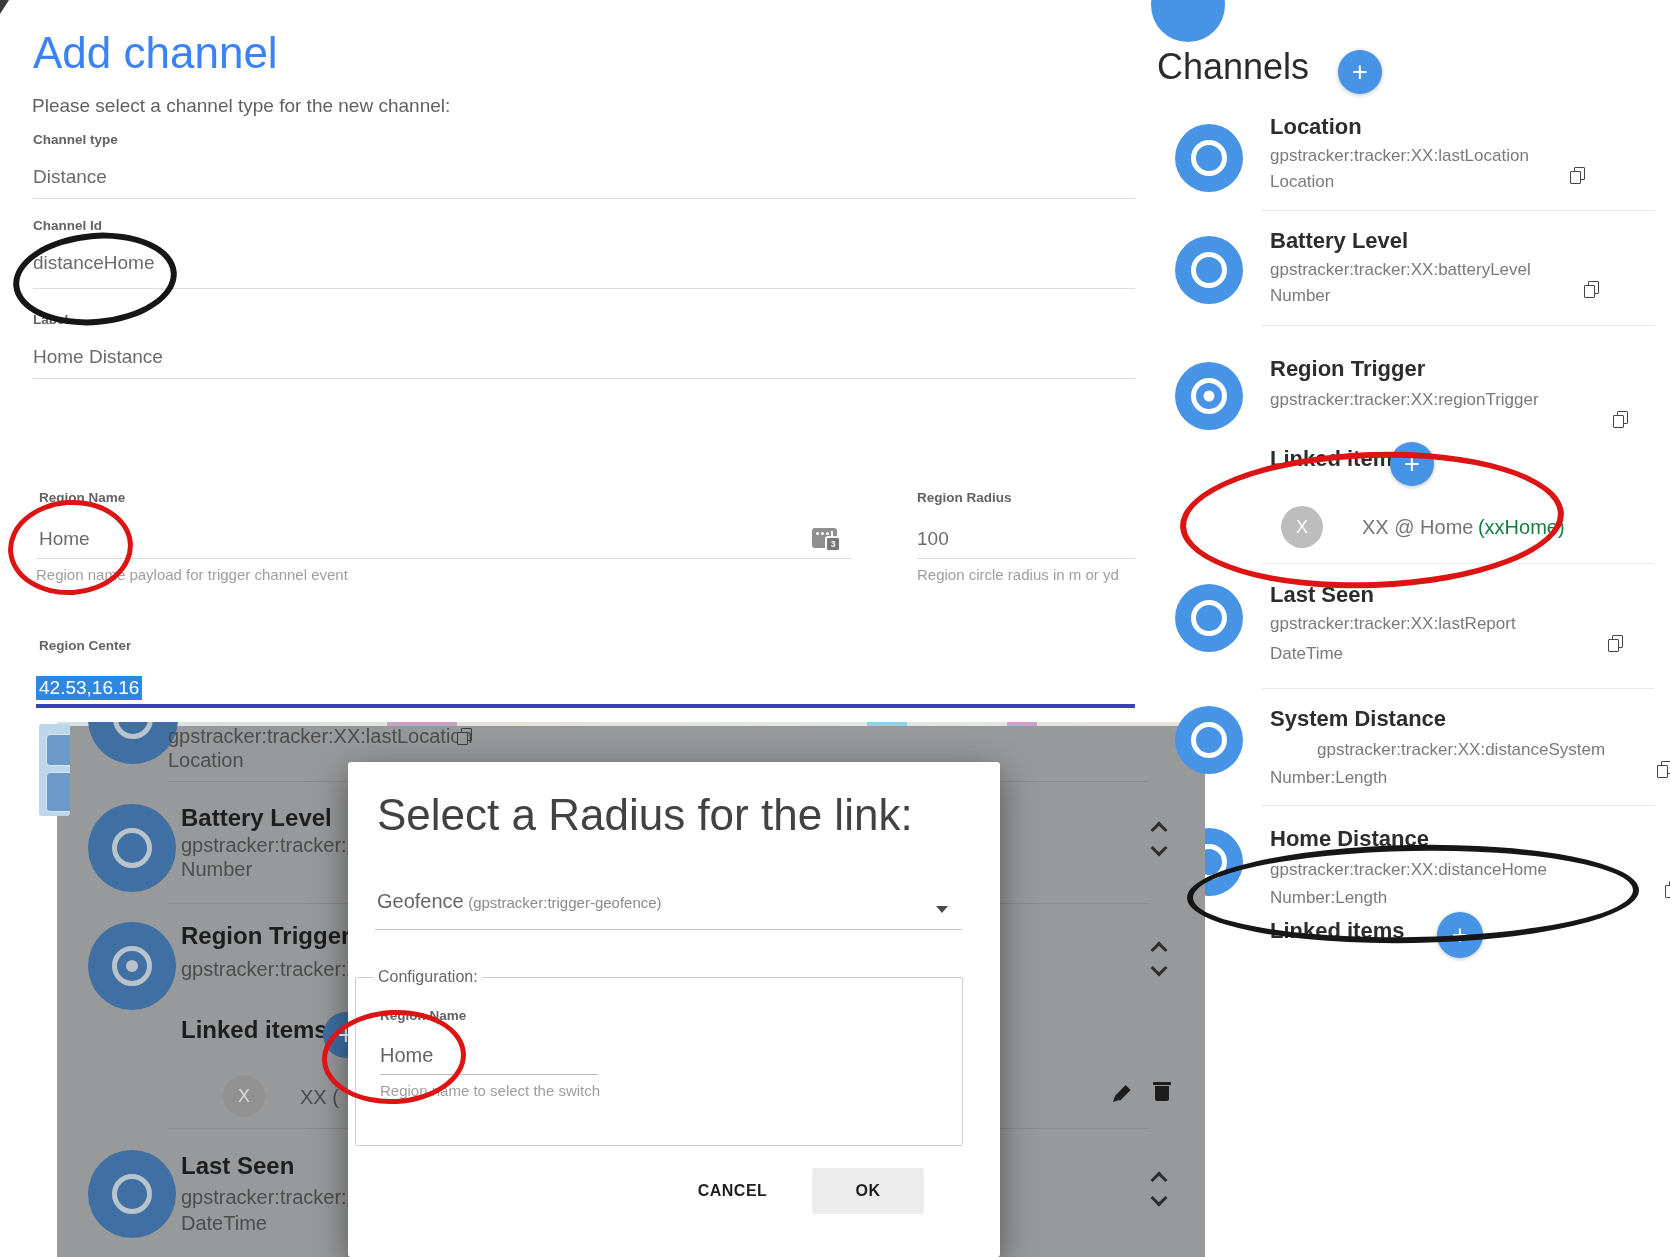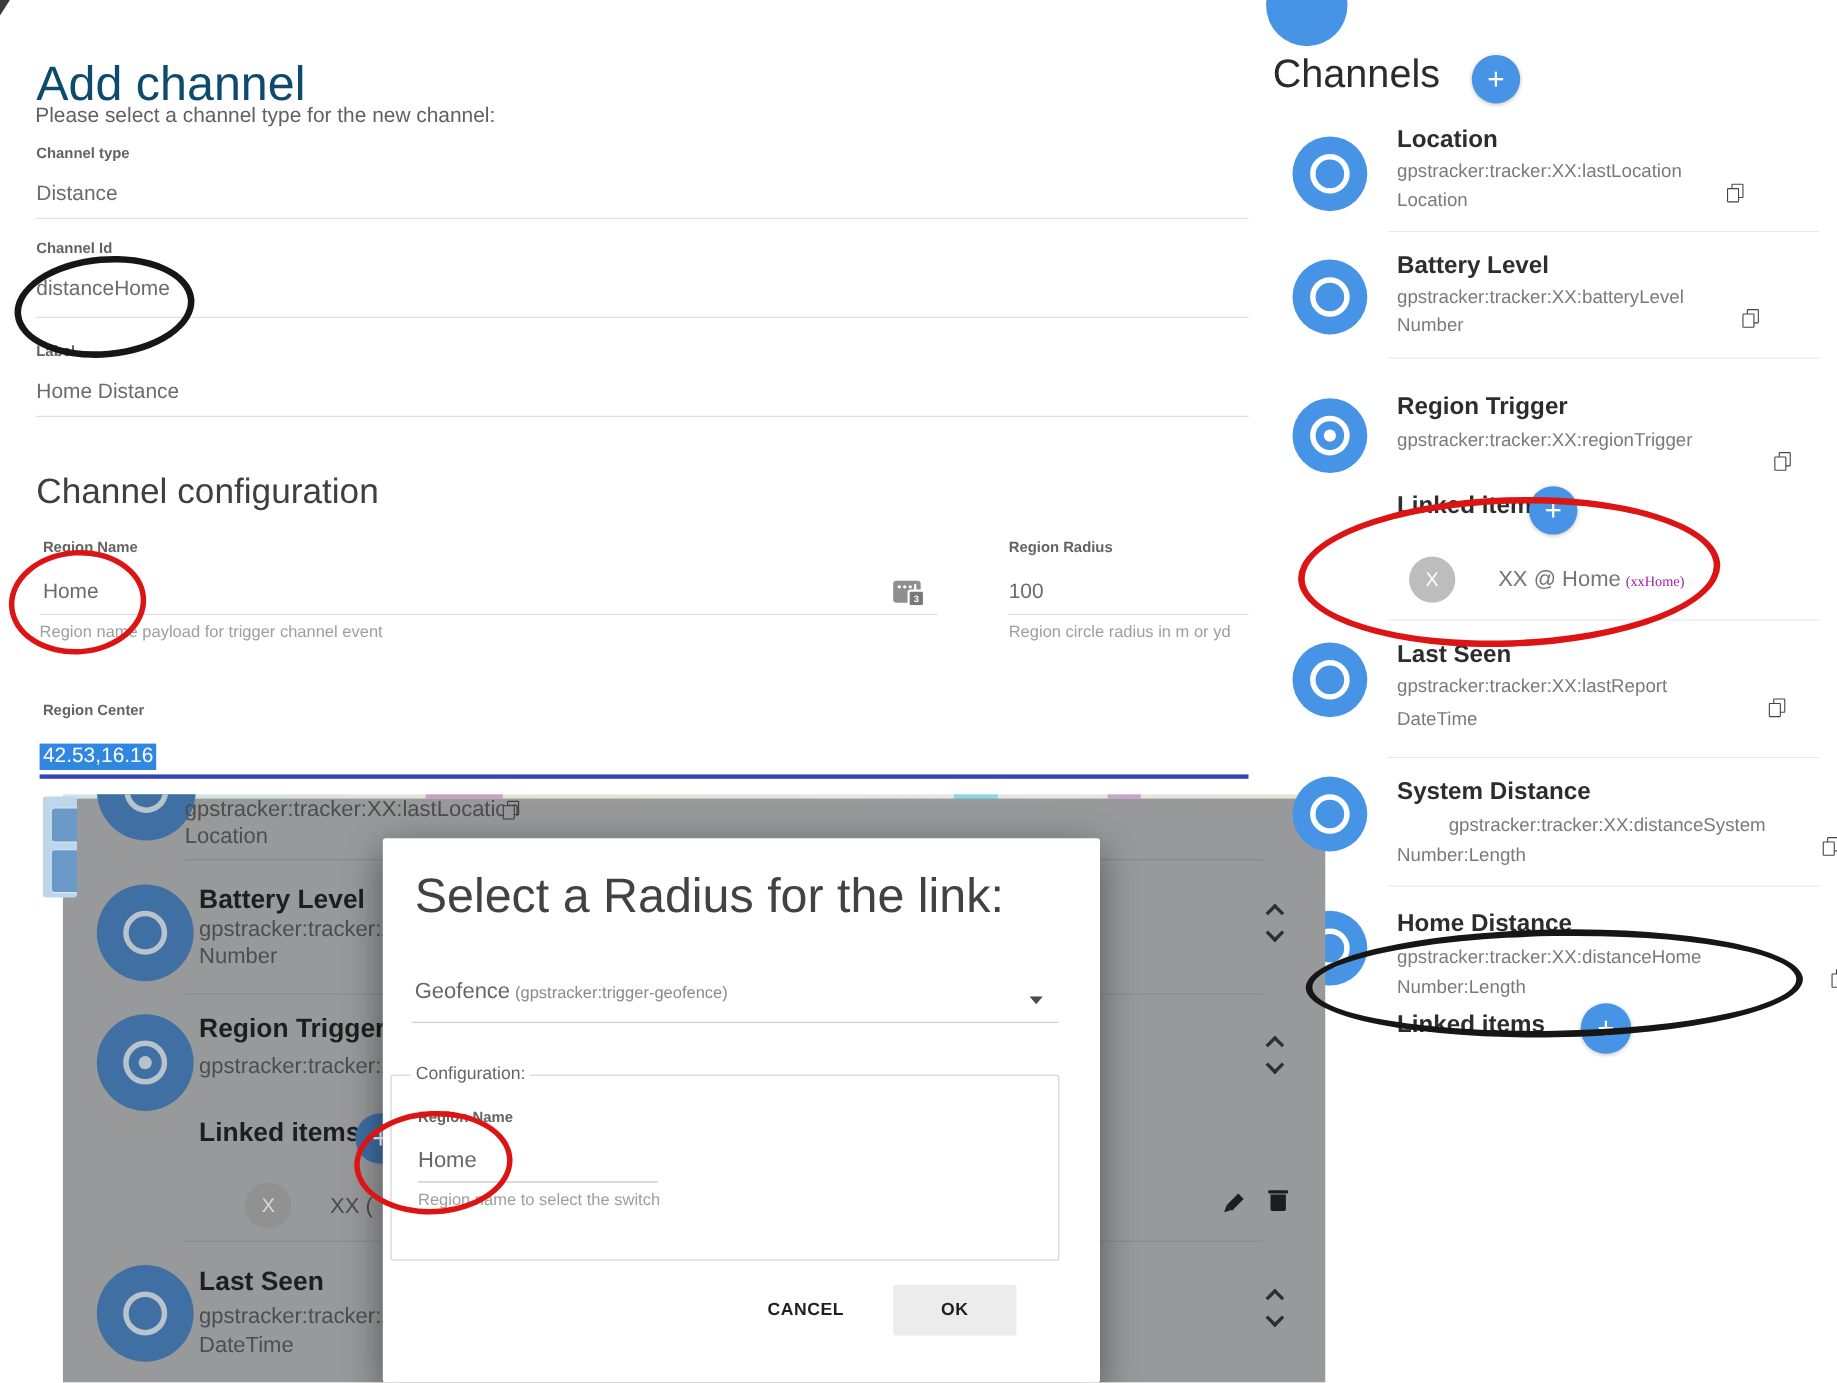--- a/index.html
+++ b/index.html
@@ -3,34 +3,34 @@
 <meta charset="utf-8">
 <style>
   html,body{margin:0;padding:0;background:#ffffff;font-family:"Liberation Sans","DejaVu Sans",sans-serif;}
   #stage{position:relative;width:1670px;height:1257px;background:#fff;overflow:hidden;}
   .abs{position:absolute;}
   .light{font-weight:300;}
   .lbl{font-size:13.5px;font-weight:bold;color:#636363;}
   .val{font-size:19px;color:#6b6b6b;}
   .hint{font-size:15px;color:#9e9e9e;}
   .uline{height:1px;background:#dcdcdc;}
-  .h1{font-size:44px;font-weight:300;color:#0c4a6e;margin-top:24px;}
+  .h1{font-size:44px;font-weight:300;color:#3b82f6;}
   .h2{font-size:32px;font-weight:300;color:#3f3f3f;}
   .intro{font-size:19px;color:#616161;}
   
   .citem-title{font-size:22px;font-weight:bold;color:#2d2d2d;}
   .citem-sub{font-size:17px;color:#7a7a7a;}
   .cdivider{height:1px;background:#e8e8e8;}
   .bluecircle{border-radius:50%;background:#4793e6;display:flex;align-items:center;justify-content:center;}
   .ring{width:26px;height:26px;border:5px solid #fff;border-radius:50%;position:relative;}
   .ring .dot{position:absolute;left:50%;top:50%;transform:translate(-50%,-50%);width:11px;height:11px;background:#fff;border-radius:50%;}
   .plus-btn{border-radius:50%;background:#4793e6;color:#fff;display:flex;align-items:center;justify-content:center;font-size:27px;font-weight:300;box-shadow:0 1px 4px rgba(0,0,0,.25);}
   .avatar{border-radius:50%;background:#bdbdbd;color:#fff;display:flex;align-items:center;justify-content:center;font-size:18px;}
   .linktext{font-size:20px;color:#757575;}
-  .linksuffix{font-size:13px;color:#a21caf;font-family:Liberation Serif, serif;}
+  .linksuffix{font-size:20px;color:#15803d;}
   .cicon{position:relative;width:14px;height:16px;display:inline-block;}
   .cicon .b{position:absolute;left:4px;top:0;width:9px;height:11px;border:1.5px solid #454545;border-radius:1px;}
   .cicon .f{position:absolute;left:0;top:4px;width:9px;height:11px;border:1.5px solid #454545;border-radius:1px;background:#fff;}
   .cicon.dim .b,.cicon.dim .f{border-color:#3c3c3c;}
   .cicon.dim .f{background:#98999a;}
   
   #pasted{left:57px;top:722px;width:1148px;height:535px;z-index:5;overflow:hidden;}
   .mapstrip{left:0;top:0;width:1148px;height:5px;background:linear-gradient(90deg,#cfe3e6 0%,#e6e2d6 40%,#dfe8e4 70%,#e9e2d8 100%);}
   .overlaygray{left:0;top:4px;width:1148px;height:531px;background:#98999a;}
   .dim-title{font-size:24px;font-weight:bold;color:#1e1e1e;white-space:nowrap;overflow:hidden;}
@@ -94,21 +94,20 @@
   <div class="abs uline" style="left:33px;top:198px;width:1102px;"></div>
 
   <div class="abs lbl" style="left:33px;top:218px;">Channel Id</div>
   <div class="abs val" style="left:33px;top:252px;">distanceHome</div>
   <div class="abs uline" style="left:33px;top:288px;width:1102px;"></div>
 
   <div class="abs lbl" style="left:33px;top:312px;">Label</div>
   <div class="abs val" style="left:33px;top:346px;">Home Distance</div>
   <div class="abs uline" style="left:33px;top:378px;width:1102px;"></div>
 
-  <div class="abs h2" style="left:33px;top:428px;">Channel configuration</div>
 
   <div class="abs lbl" style="left:39px;top:490px;">Region Name</div>
   <div class="abs val" style="left:39px;top:528px;">Home</div>
   <div class="abs uline" style="left:36px;top:558px;width:816px;"></div>
   <div class="abs hint" style="left:36px;top:566px;">Region name payload for trigger channel event</div>
   <div class="abs kbd" style="left:812px;top:528px;">
     <span class="dots">
         <i></i>
         <i></i>
         <i></i>

